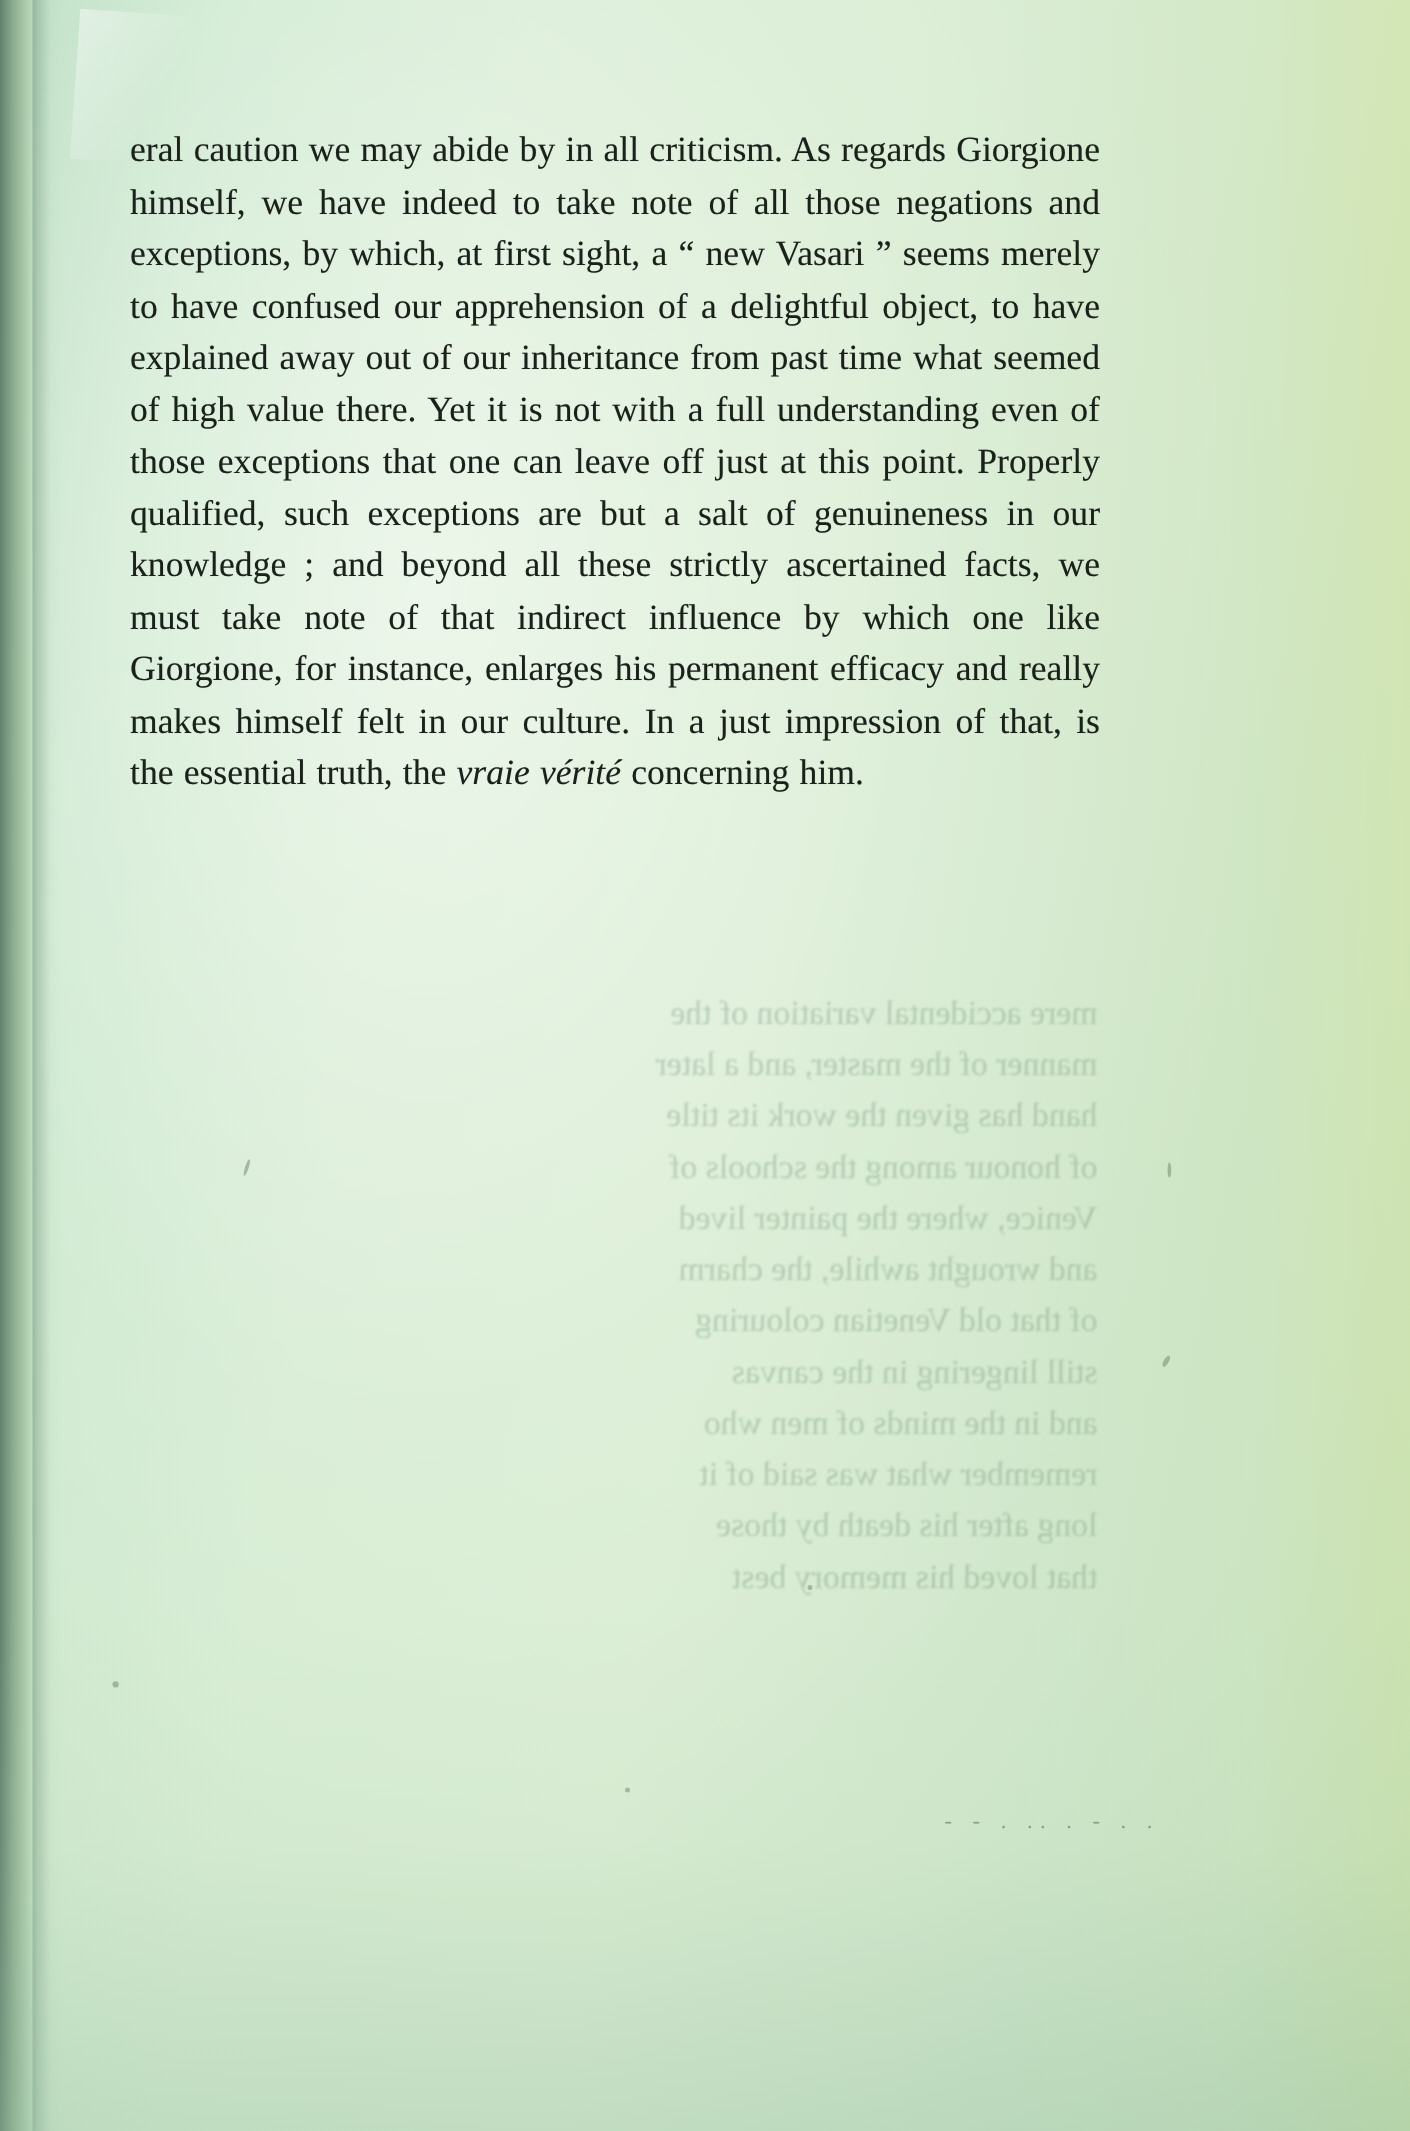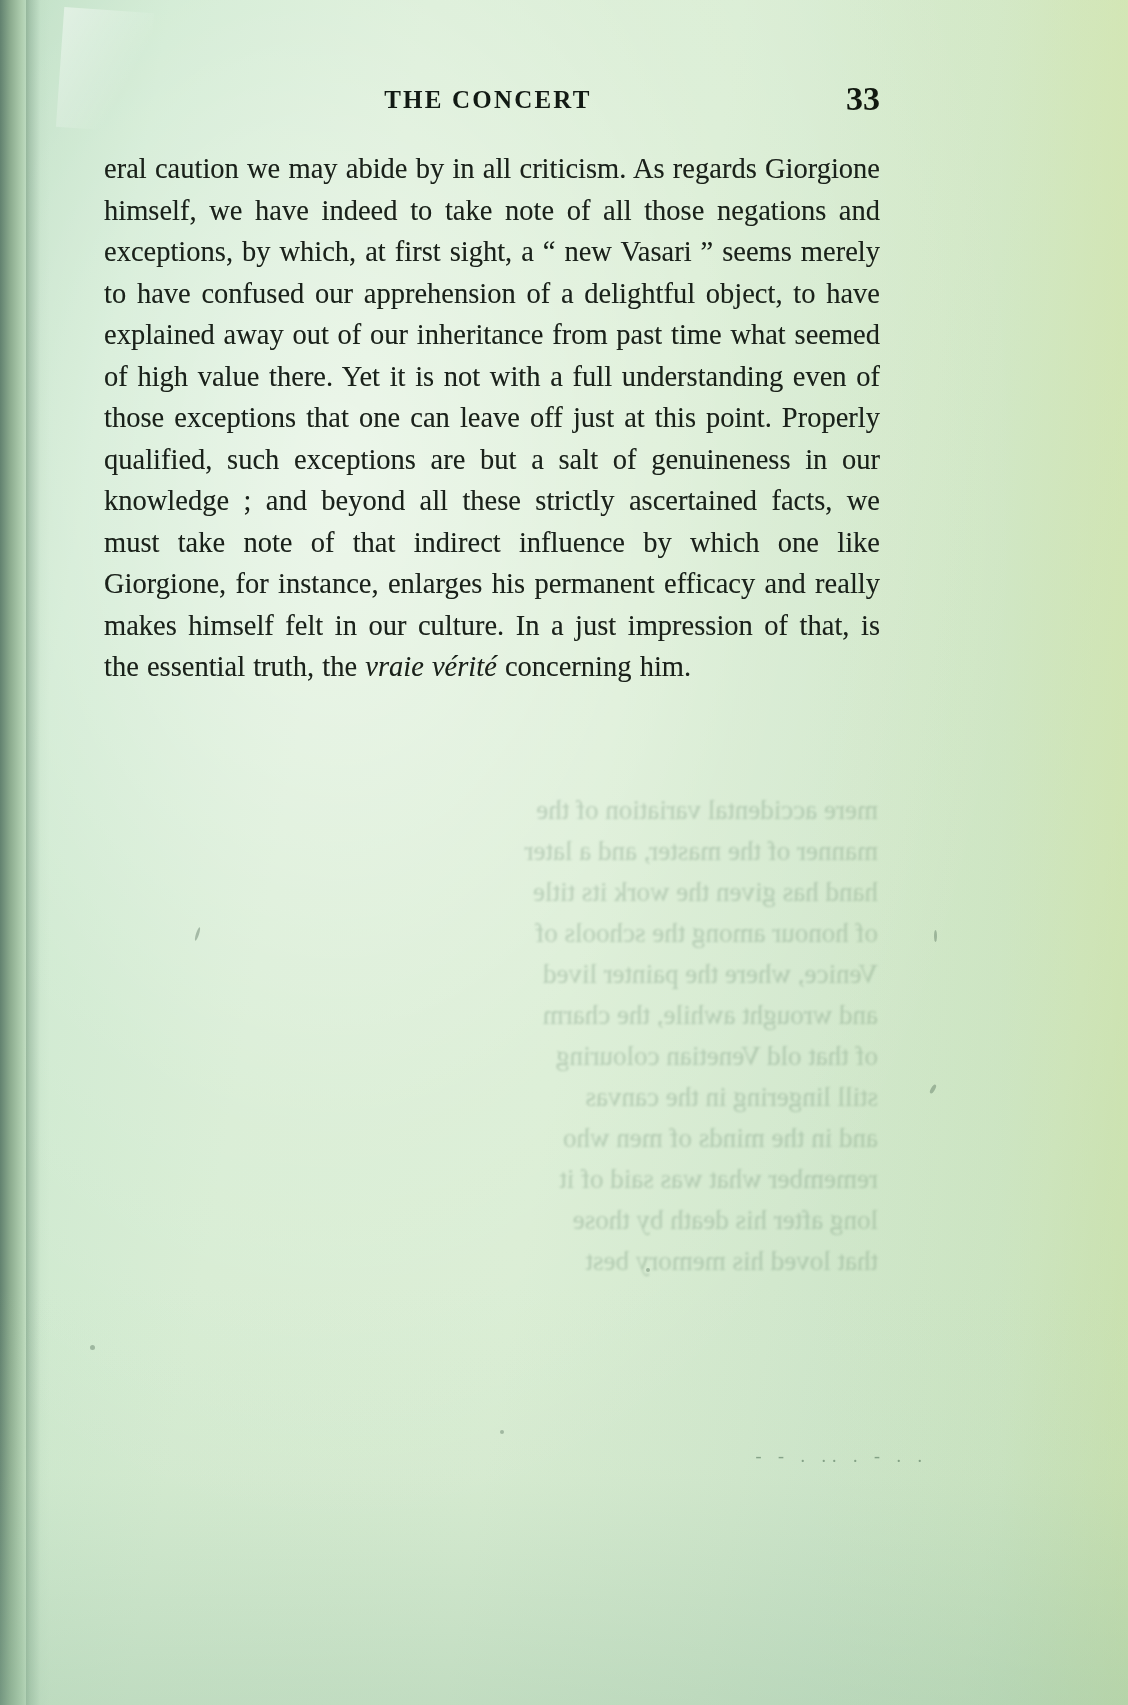--- a/index.html
+++ b/index.html
@@ -174,24 +174,20 @@
     <p>remember what was said of it</p>
     <p>long after his death by those</p>
     <p>that loved his memory best</p>
   </div>
 
   <div class="cast-right"></div>
   <div class="cast-bottom"></div>
 
   <div class="content">
 
-    <div class="running-head">
-      <div class="head-title">THE CONCERT</div>
-      <div class="folio">33</div>
-    </div>
 
     <div class="body-text">
       <p><span>eral caution we may abide by in all criticism.  As regards Giorgione himself, we have indeed to take note of all those negations and exceptions, by which, at first sight, a “ new Vasari ” seems merely to have confused our apprehension of a delightful object, to have explained away out of our inheritance from past time what seemed of high value there. Yet it is not with a full understanding even of those exceptions that one can leave off just at this point.  Properly qualified, such exceptions are but a salt of genuineness in our knowledge ; and beyond all these strictly ascertained facts, we must take note of that indirect influence by which one like Giorgione, for instance, enlarges his permanent efficacy and really makes himself felt in our culture.  In a just impression of that, is the essential truth, the </span><span class="ital">vraie vérité</span><span> concerning him.</span></p>
     </div>
 
   </div>
 
   <div class="dashes">- - .  .. .  -  . .</div>
 
   <div class="speck" style="left:196px; top:927px; width:3px; height:14px; transform:rotate(18deg);"></div>

